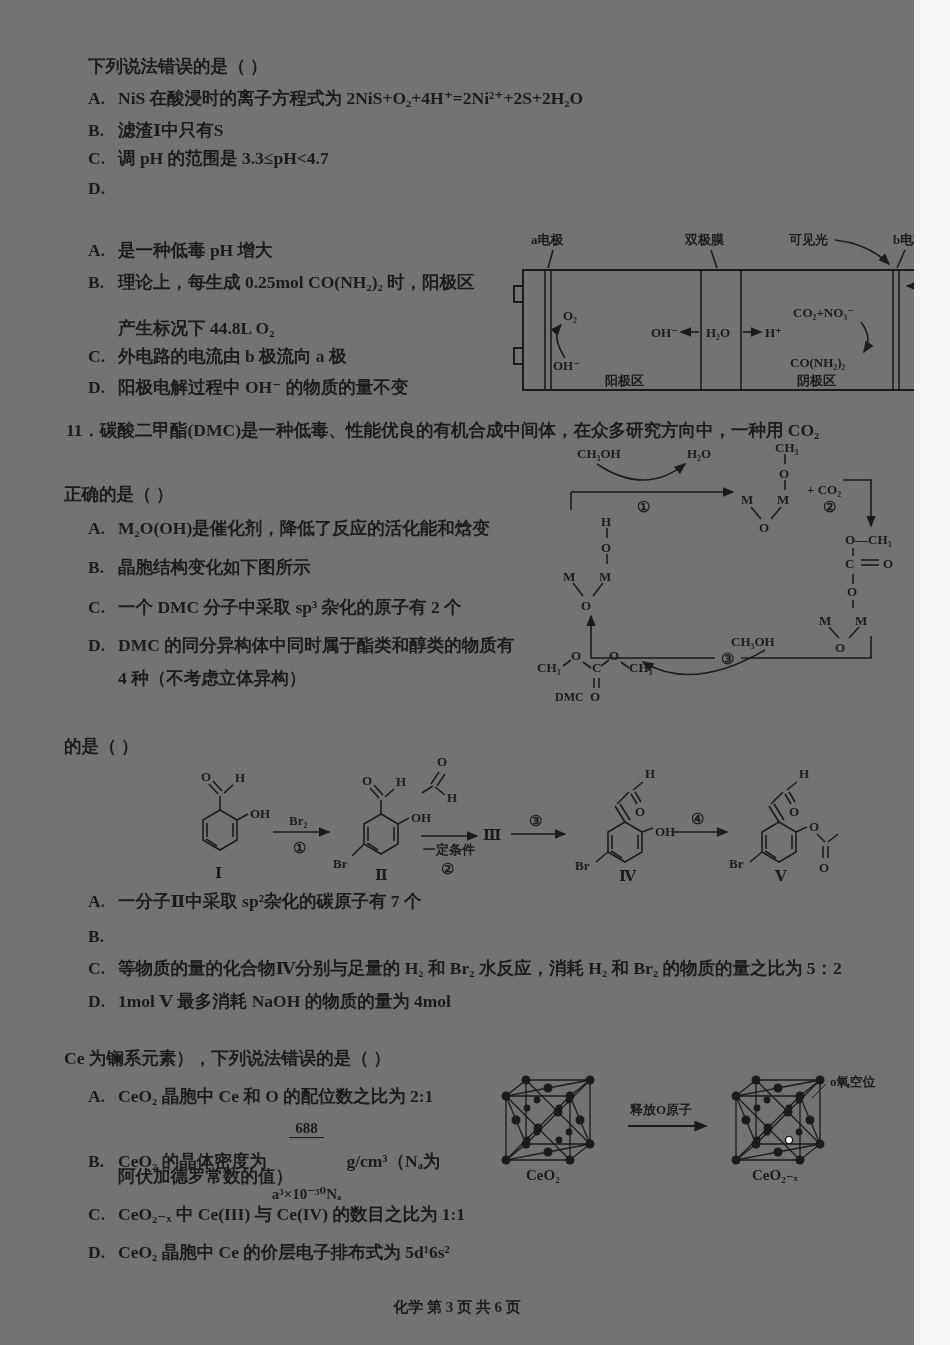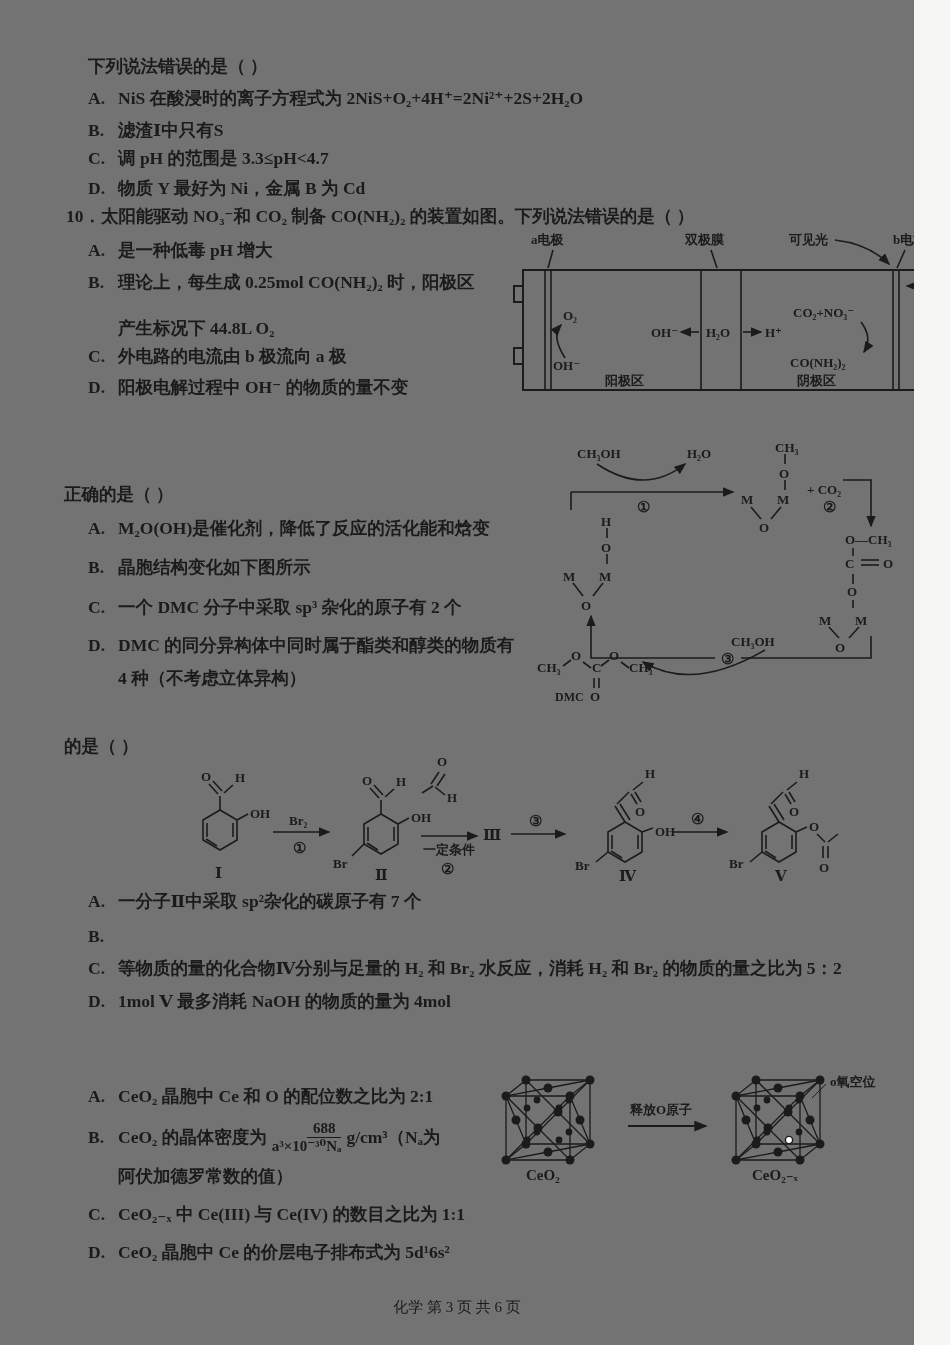--- a/index.html
+++ b/index.html
@@ -1,29 +1,29 @@
 <!DOCTYPE html>
 <html><head>
 <meta charset="utf-8">
 <style>
   html,body{margin:0;padding:0;background:#f6f6f4;}
   .page{position:relative;width:914px;height:1345px;background:#737373;overflow:hidden;
         font-family:"Liberation Serif","DejaVu Serif",serif;color:#1b1b1b;}
   .t{position:absolute;font-size:17.5px;font-weight:600;white-space:nowrap;line-height:1.25;}
   .opt{display:flex;}
   .lab{width:30px;flex:0 0 auto;}
-  .frac{display:inline-flex;flex-direction:column;align-items:flex-end;vertical-align:middle;
-        margin:0 5px;font-size:15px;line-height:1.15;}
+  .frac{display:inline-flex;flex-direction:column;align-items:center;vertical-align:middle;
+        margin:0 5px;font-size:15px;line-height:1.15;gap:48px;}
   .frac .num{border-bottom:1.6px solid #1b1b1b;padding:0 6px;font-weight:700;}
   .row{display:flex;align-items:center;}
   .fig{position:absolute;}
   .fig text{font-family:"Liberation Serif","DejaVu Serif",serif;font-size:13px;font-weight:600;fill:#1b1b1b;}
   .fig .sm{font-size:12px;}
   .fig .lg{font-size:15px;}
-  .footer{position:absolute;left:0;right:0;top:1298px;text-align:center;font-size:15px;font-weight:400;}
+  .footer{position:absolute;left:0;right:0;top:1298px;text-align:center;font-size:15px;font-weight:700;}
 </style>
 </head>
 <body>
 
 <div class="page">
 
   <div class="t" style="left:88px;top:56px">下列说法错误的是（    ）</div>
   <div class="t opt" style="left:88px;top:88px">
     <span class="lab">A.</span>
     <span>NiS 在酸浸时的离子方程式为 2NiS+O₂+4H⁺=2Ni²⁺+2S+2H₂O</span>
@@ -31,24 +31,22 @@
   <div class="t opt" style="left:88px;top:120px">
     <span class="lab">B.</span>
     <span>滤渣Ⅰ中只有S</span>
   </div>
   <div class="t opt" style="left:88px;top:148px">
     <span class="lab">C.</span>
     <span>调 pH 的范围是 3.3≤pH&lt;4.7</span>
   </div>
   <div class="t opt" style="left:88px;top:178px">
     <span class="lab">D.</span>
-    <span>物质 Y 最好为 Ni，金属 B 为 Cd</span>
-  </div>
-
-  <div class="t" style="left:66px;top:206px">10．太阳能驱动 NO₃⁻和 CO₂ 制备 CO(NH₂)₂ 的装置如图。下列说法错误的是（    ）</div>
+  </div>
+
   <div class="t opt" style="left:88px;top:240px">
     <span class="lab">A.</span>
     <span>是一种低毒 pH 增大</span>
   </div>
   <div class="t opt" style="left:88px;top:272px">
     <span class="lab">B.</span>
     <span>理论上，每生成 0.25mol  CO(NH₂)₂ 时，阳极区</span>
   </div>
   <div class="t" style="left:118px;top:318px">产生标况下 44.8L O₂</div>
   <div class="t opt" style="left:88px;top:346px">
@@ -99,20 +97,21 @@
     <text x="146" y="109">OH⁻</text>
     <text x="201" y="109">H₂O</text>
     <text x="260" y="109">H⁺</text>
     <text x="288" y="89">CO₂+NO₃⁻</text>
     <text x="285" y="139">CO(NH₂)₂</text>
     <text x="100" y="157">阳极区</text>
     <text x="292" y="157">阴极区</text>
     <text x="420" y="63">CO₂</text>
   </svg>
 
+  <div class="t" style="left:66px;top:420px">11．碳酸二甲酯(DMC)是一种低毒、性能优良的有机合成中间体，在众多研究方向中，一种用 CO₂</div>
   <div class="t" style="left:64px;top:484px">正确的是（    ）</div>
   <div class="t opt" style="left:88px;top:518px">
     <span class="lab">A.</span>
     <span>M₂O(OH)是催化剂，降低了反应的活化能和焓变</span>
   </div>
   <div class="t opt" style="left:88px;top:557px">
     <span class="lab">B.</span>
     <span>晶胞结构变化如下图所示</span>
   </div>
   <div class="t opt" style="left:88px;top:597px">
@@ -308,20 +307,21 @@
   </div>
   <div class="t opt" style="left:88px;top:958px">
     <span class="lab">C.</span>
     <span>等物质的量的化合物Ⅳ分别与足量的 H₂ 和 Br₂ 水反应，消耗 H₂ 和 Br₂ 的物质的量之比为 5：2</span>
   </div>
   <div class="t opt" style="left:88px;top:991px">
     <span class="lab">D.</span>
     <span>1mol Ⅴ 最多消耗 NaOH 的物质的量为 4mol</span>
   </div>
 
+  <div class="t" style="left:64px;top:1048px">Ce 为镧系元素），下列说法错误的是（    ）</div>
 
   <div class="t opt" style="left:88px;top:1086px">
     <span class="lab">A.</span>
     <span>CeO₂ 晶胞中 Ce 和 O 的配位数之比为 2:1</span>
   </div>
   <div class="t row" style="left:88px;top:1120px">
     <span class="lab">B.</span>
     <span>CeO₂ 的晶体密度为</span>
     <span class="frac">
       <span class="num">688</span>

